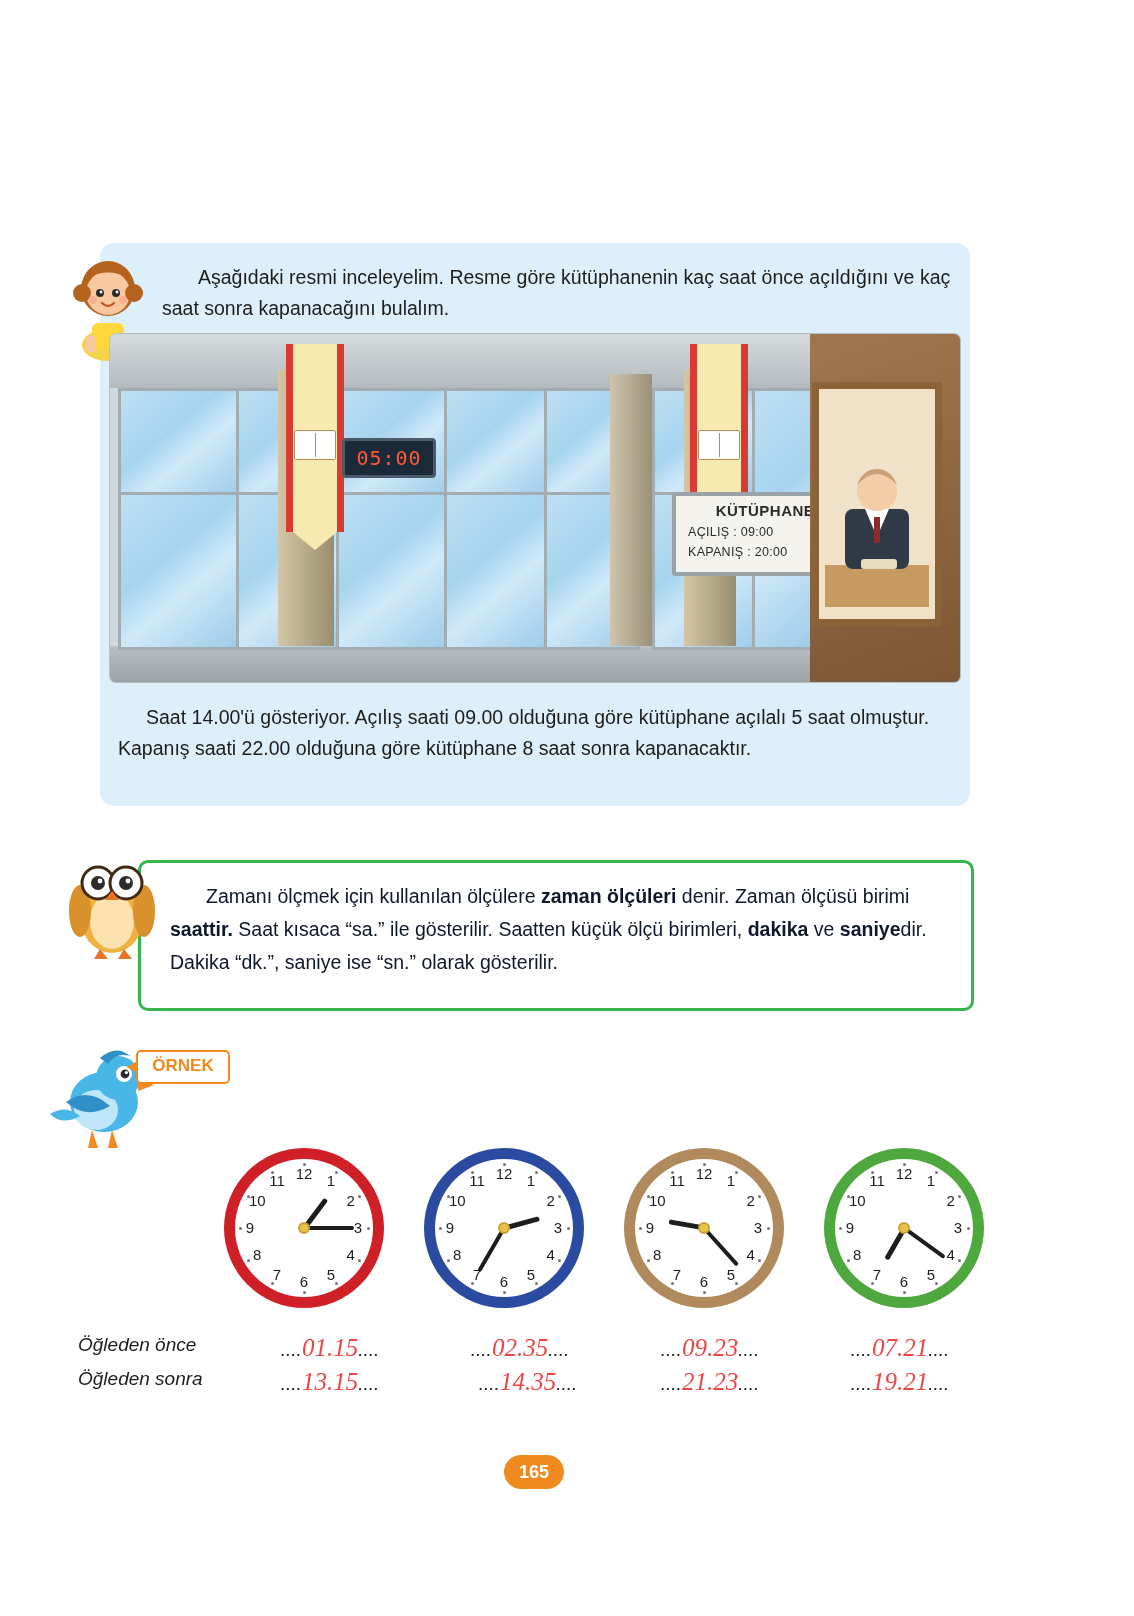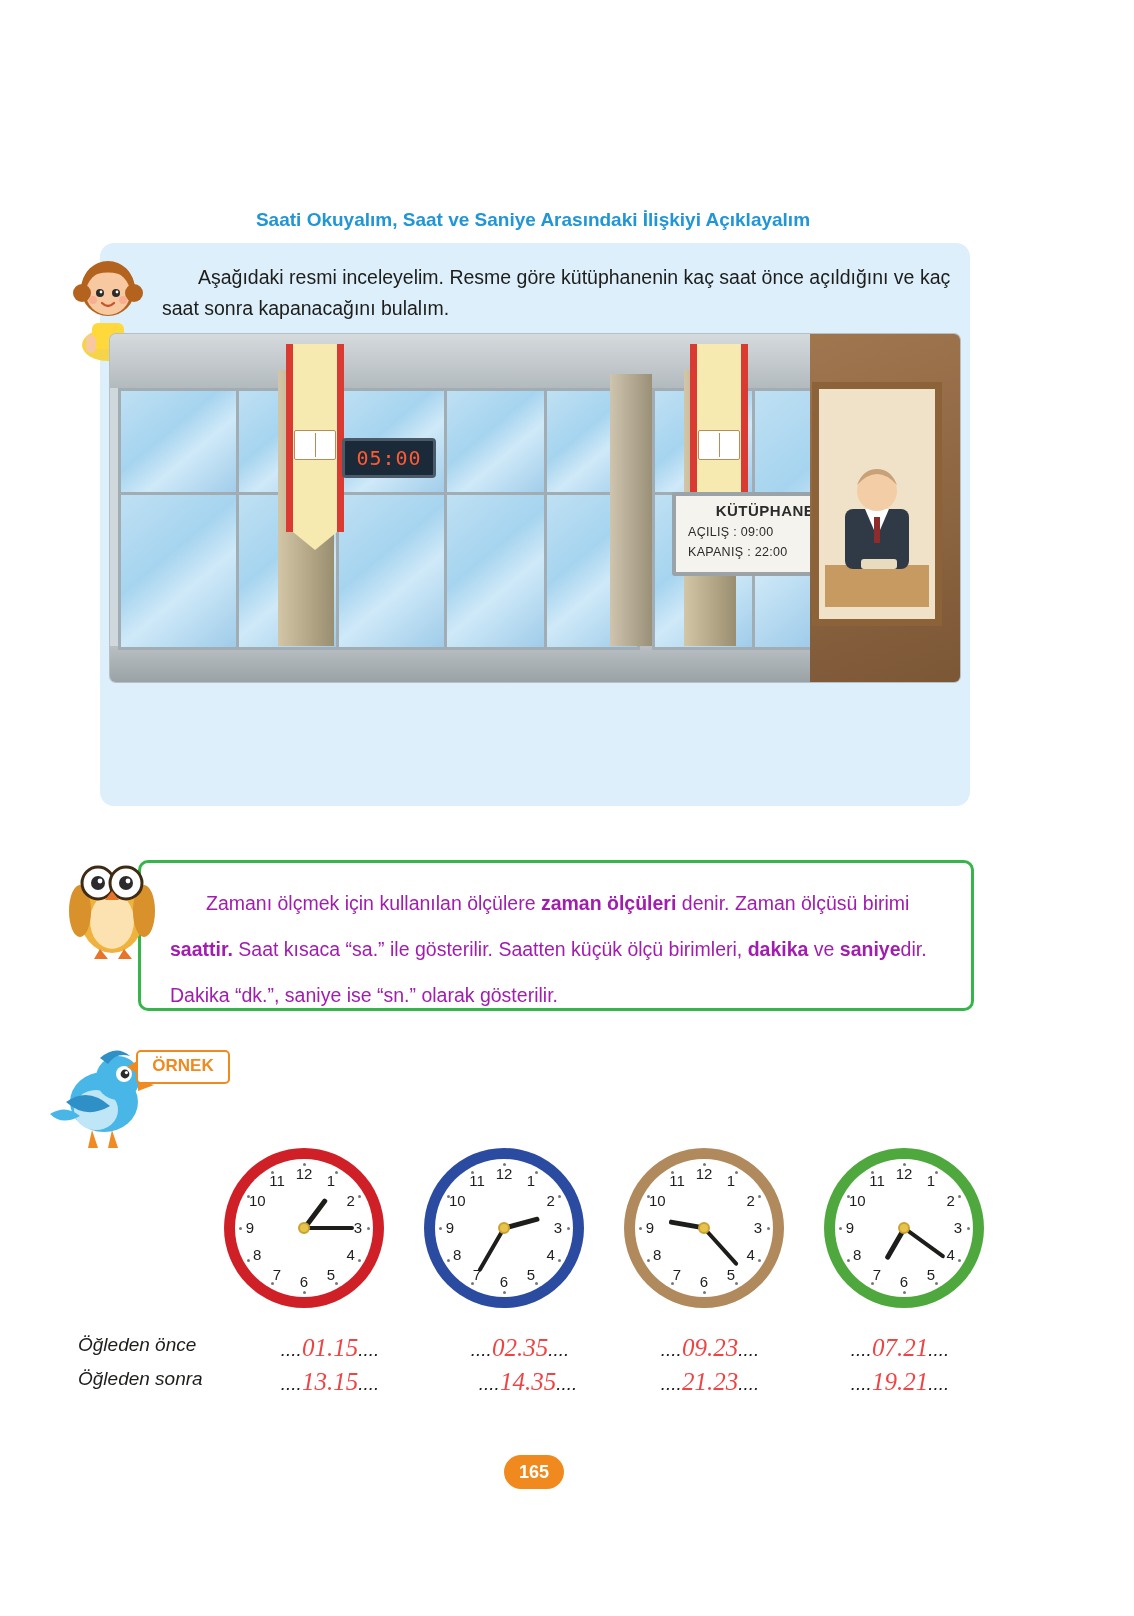--- a/index.html
+++ b/index.html
@@ -259,22 +259,22 @@
     border: 3px solid #35b54a;
     border-radius: 10px;
     background: #ffffff;
   }
   .owl-text {
     position: absolute;
     left: 170px;
     top: 880px;
     width: 780px;
     font-size: 19.5px;
-    line-height: 46px;
-    color: #a21caf;
+    line-height: 33px;
+    color: #0f172a;
     text-indent: 36px;
   }
   .owl-text b { font-weight: bold; }
   .owl {
     position: absolute;
     left: 62px;
     top: 845px;
     width: 100px;
     height: 118px;
   }
@@ -427,21 +427,20 @@
     text-align: center;
     line-height: 34px;
   }
 </style>
 </head>
 <body>
 
 <div class="page">
 
 
-  <div class="subtitle">Saati Okuyalım, Saat ve Saniye Arasındaki İlişkiyi Açıklayalım</div>
 
   <div class="blue-box"></div>
 
   <div class="girl">
     <svg width="84" height="112" viewBox="0 0 84 112">
       <ellipse cx="42" cy="96" rx="26" ry="16" fill="#f6d44a"></ellipse>
       <rect x="26" y="74" width="32" height="26" rx="6" fill="#ffd83b"></rect>
       <circle cx="42" cy="40" r="27" fill="#b4631f"></circle>
       <circle cx="42" cy="44" r="22" fill="#f8c9a0"></circle>
       <path d="M16 38 a26 26 0 0 1 52 0 a18 10 0 0 0 -52 0 z" fill="#b4631f"></path>
@@ -493,37 +492,38 @@
     <div class="banner-flag" style="left:580px; top:10px; height:188px;">
       <div class="flag-book" style="top:86px;"></div>
       <div style="position:absolute;left:0;bottom:-18px;width:100%;height:18px;background:#f7eab0;clip-path:polygon(0 0,100% 0,50% 100%);"></div>
     </div>
 
     <div class="clock-display">05:00</div>
 
     <div class="lib-sign">
       <div class="sign-title">KÜTÜPHANE</div>
       <div class="sign-line">AÇILIŞ : 09:00</div>
-      <div class="sign-line">KAPANIŞ : 22:00</div>
+      <div class="sign-line">KAPANIŞ : 20:00</div>
     </div>
 
     <div class="lib-right-wall"></div>
     <div class="lib-portrait">
       <svg class="portrait-figure" width="104" height="160" viewBox="0 0 104 160">
         <rect x="0" y="118" width="104" height="42" fill="#c79a62"></rect>
         <rect x="20" y="62" width="64" height="60" rx="8" fill="#2f3a46"></rect>
         <path d="M40 62 L52 90 L64 62 Z" fill="#ffffff"></path>
         <rect x="49" y="70" width="6" height="26" fill="#8e2b2b"></rect>
         <circle cx="52" cy="44" r="20" fill="#f3cda5"></circle>
         <path d="M32 38 q20 -22 40 0 q-6 -16 -20 -16 q-14 0 -20 16 z" fill="#c9a178"></path>
         <rect x="36" y="112" width="36" height="10" rx="3" fill="#e8dcc0"></rect>
       </svg>
     </div>
   </div>
 
+  <div class="conclusion-text">Saat 14.00'ü gösteriyor. Açılış saati 09.00 olduğuna göre kütüphane açılalı 5 saat olmuştur. Kapanış saati 22.00 olduğuna göre kütüphane 8 saat sonra kapanacaktır.</div>
 
   <div class="owl-box"></div>
   <div class="owl">
     <svg width="100" height="118" viewBox="0 0 100 118">
       <ellipse cx="50" cy="68" rx="33" ry="40" fill="#f0b23f"></ellipse>
       <ellipse cx="50" cy="76" rx="22" ry="28" fill="#fbe2b0"></ellipse>
       <ellipse cx="18" cy="66" rx="11" ry="26" fill="#d8912b"></ellipse>
       <ellipse cx="82" cy="66" rx="11" ry="26" fill="#d8912b"></ellipse>
       <path d="M24 32 q8 -18 18 -6 z" fill="#d8912b"></path>
       <path d="M76 32 q-8 -18 -18 -6 z" fill="#d8912b"></path>

